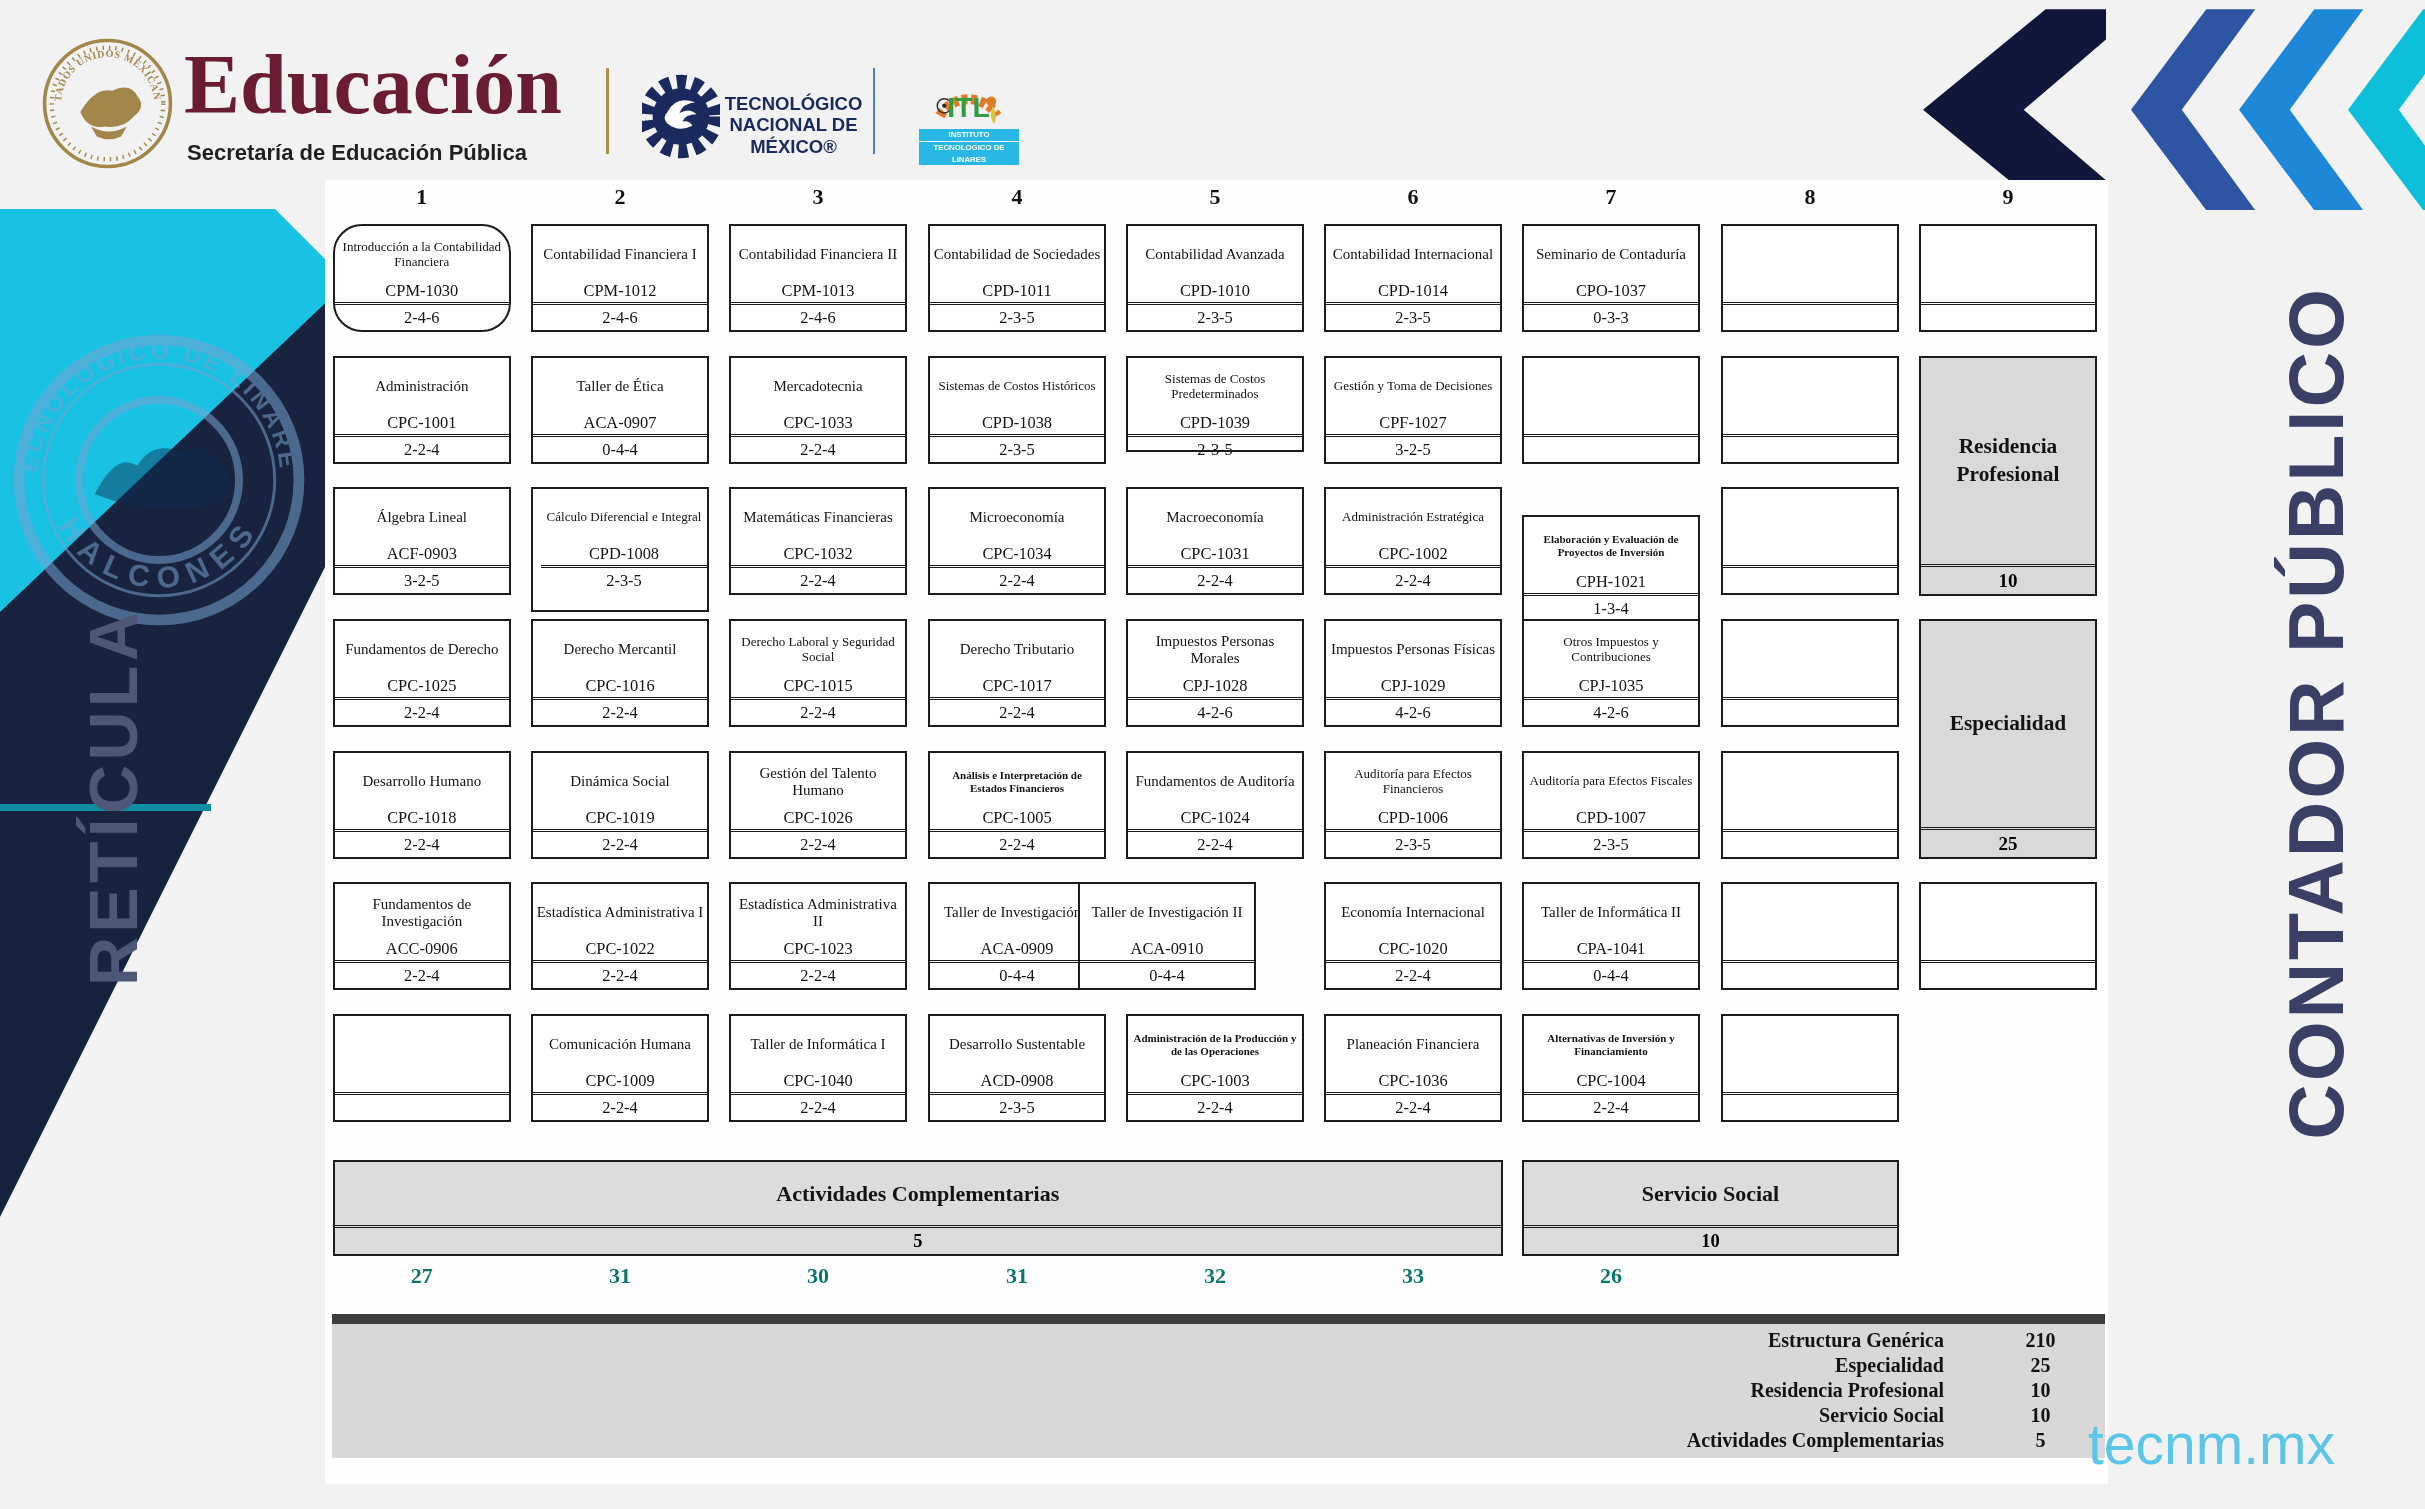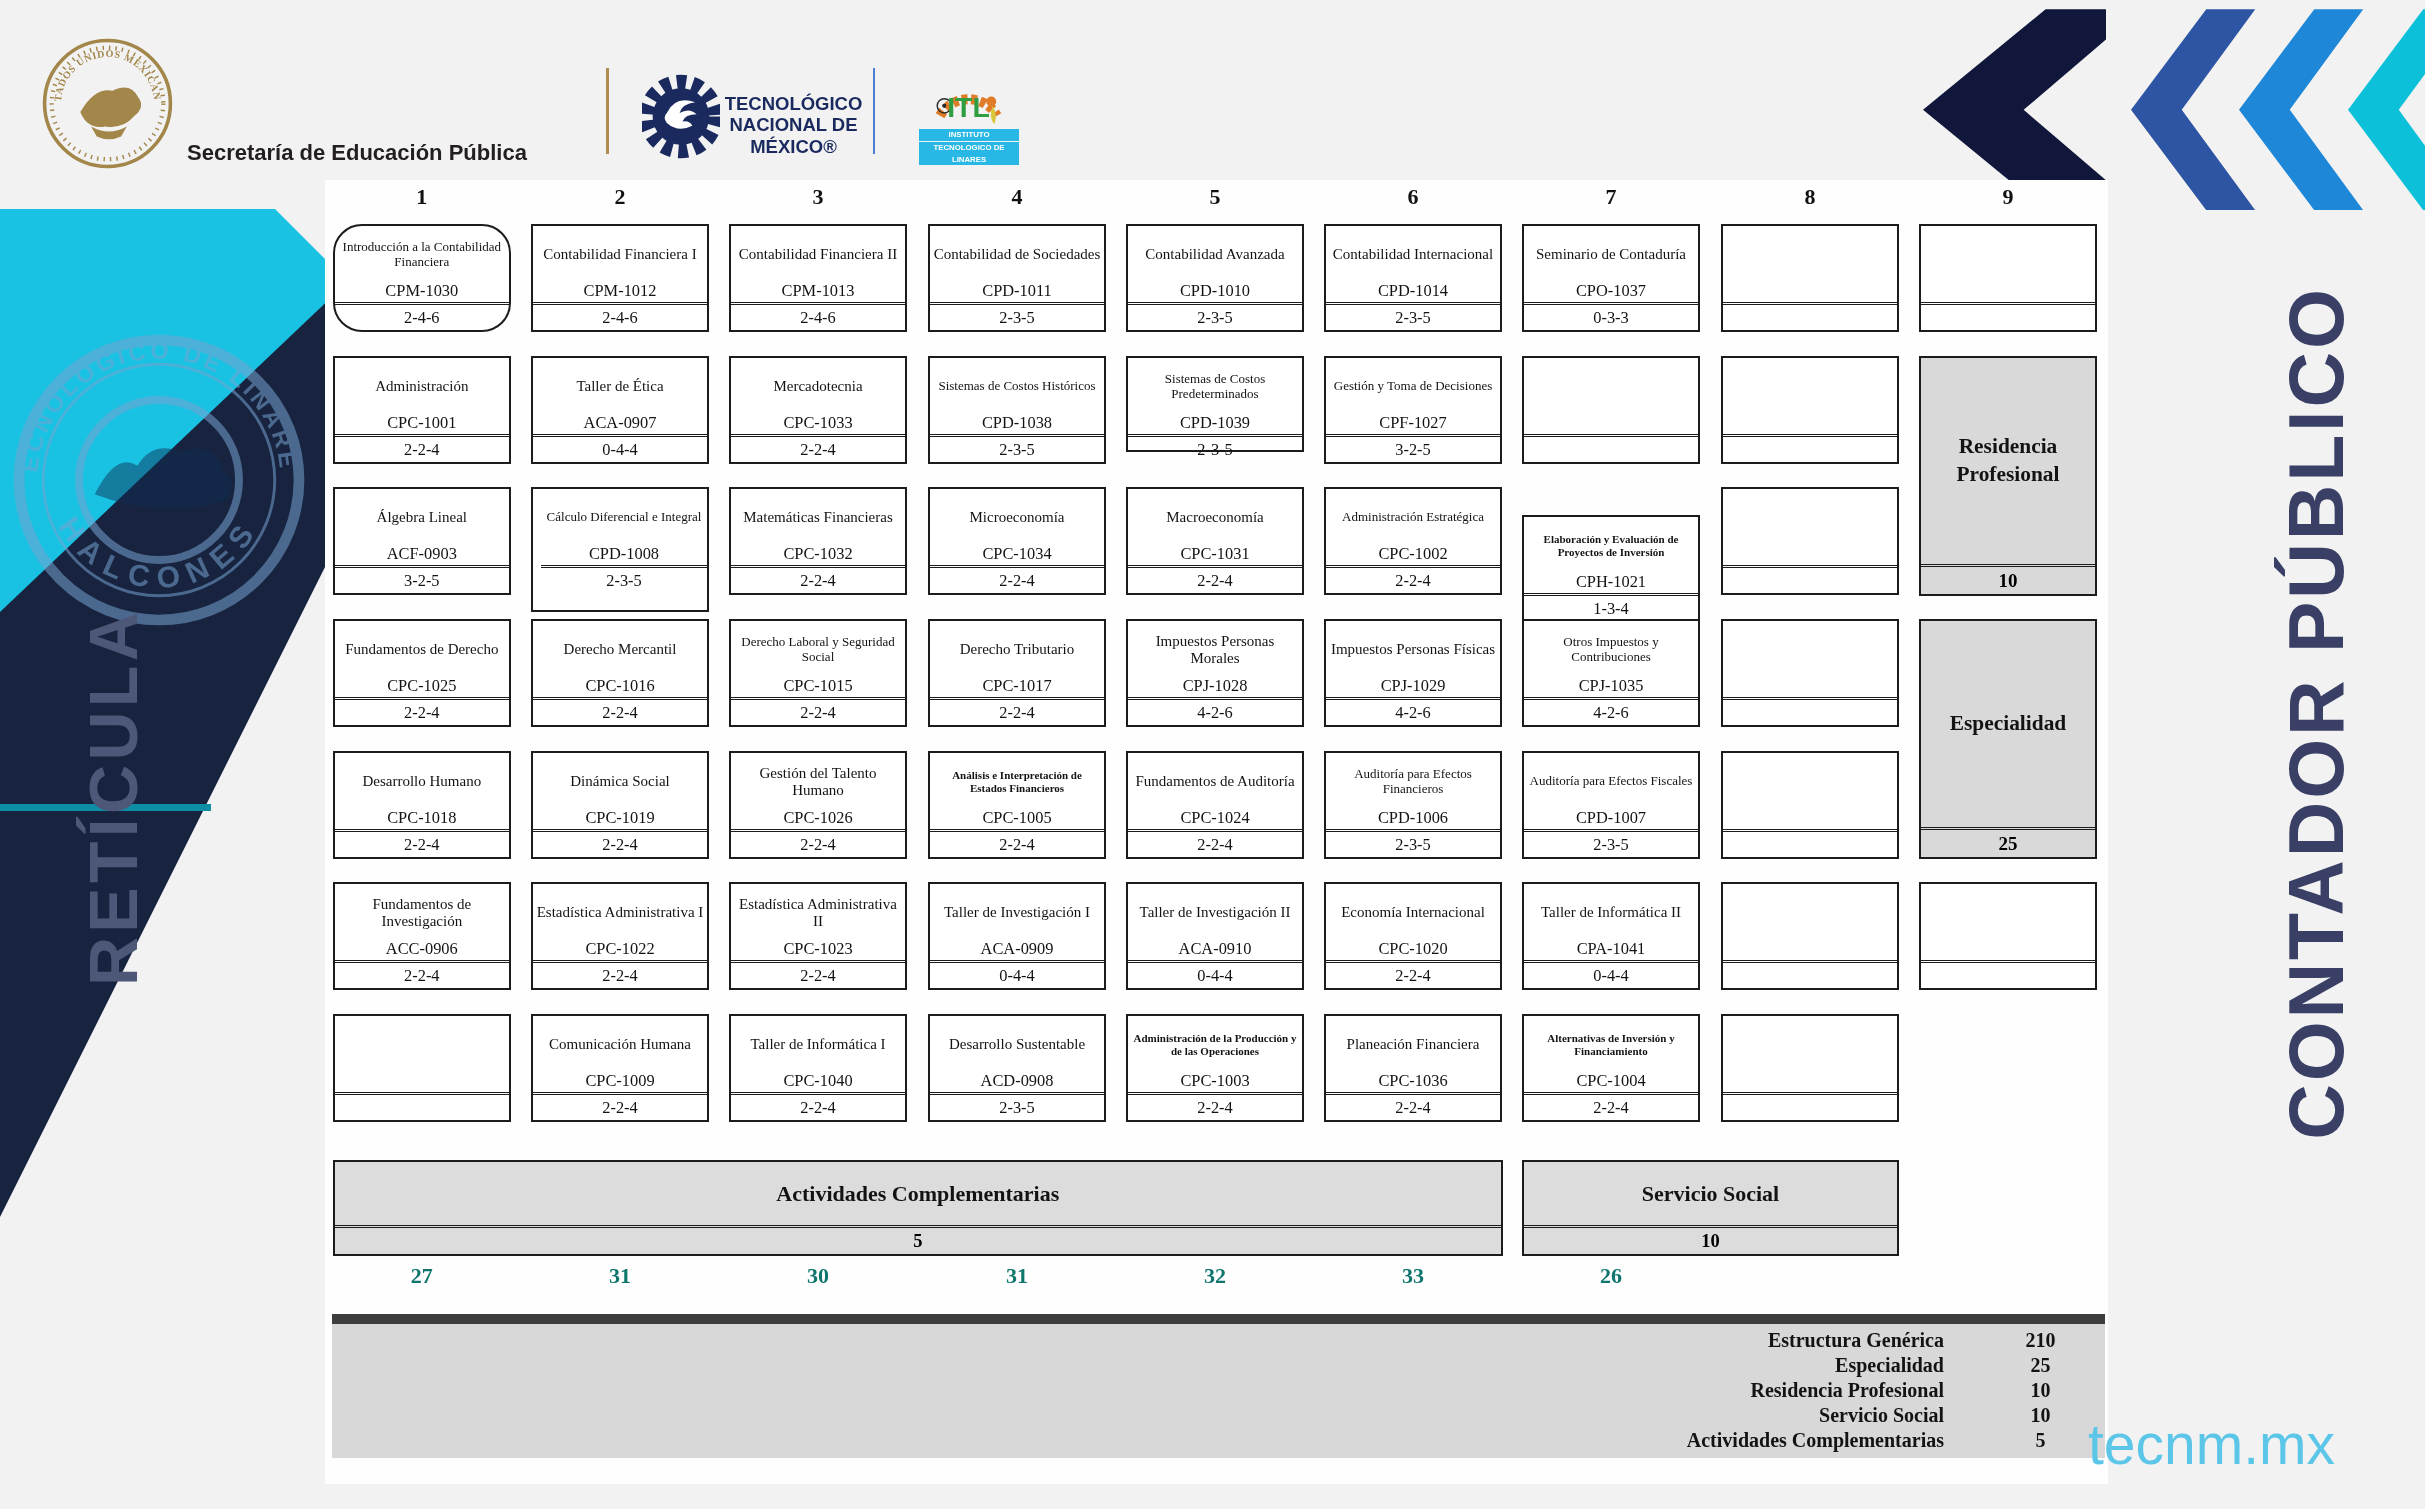--- a/index.html
+++ b/index.html
@@ -121,20 +121,21 @@
     <circle cx="93" cy="93" r="88" fill="none" stroke="#a3874a" stroke-width="5"></circle>
     <circle cx="93" cy="93" r="78" fill="none" stroke="#a3874a" stroke-width="6" stroke-dasharray="2 7"></circle>
     <defs>
         <path id="sealArc" d="M 28 93 A 65 65 0 0 1 158 93"></path>
       </defs>
     <text font-family="Liberation Serif, serif" font-size="14" font-weight="bold" fill="#a3874a" letter-spacing="1">
       <textPath href="#sealArc" startOffset="50%" text-anchor="middle">ESTADOS UNIDOS MEXICANOS</textPath>
     </text>
     <path d="M55,105 q20,-35 45,-30 q25,-12 35,8 q12,15 -5,28 q-15,18 -40,14 q-25,5 -35,-20 z M70,125 q25,14 50,0 l-8,14 q-17,8 -34,0 z" fill="#a3874a"></path>
   </svg>
+  <div class="abs" id="sep-wordmark">Educación</div>
   <div class="abs" id="sep-subtitle">Secretaría de Educación Pública</div>
 
   <div class="abs vdiv" id="div-gold"></div>
 
   <svg class="abs" style="left:642px;top:63px;" width="78" height="107" viewBox="0 0 110 150">
     <circle cx="55" cy="75" r="48" fill="none" stroke="#1b2a5e" stroke-width="22" stroke-dasharray="13 9"></circle>
     <circle cx="55" cy="75" r="40" fill="#1b2a5e"></circle>
     <path d="M35,70 q12,-25 40,-15 q-18,2 -22,15 q14,-8 24,2 q-16,0 -20,10 q10,-2 14,6 q-20,10 -36,-4 q-6,-8 0,-14 z" fill="#ffffff"></path>
   </svg>
   <div class="abs" id="tecnm-text">
@@ -454,21 +455,21 @@
         </div>
         <div class="bcr">2-2-4</div>
       </div>
       <div class="box" style="left: 603px; top: 702px; height: 108px;">
         <div class="bt">
           <div class="bname">Taller de Investigación I</div>
           <div class="bcode">ACA-0909</div>
         </div>
         <div class="bcr">0-4-4</div>
       </div>
-      <div class="box" style="left: 801px; top: 702px; height: 108px;">
+      <div class="box" style="left: 753px; top: 702px; height: 108px;">
         <div class="bt">
           <div class="bname">Taller de Investigación II</div>
           <div class="bcode">ACA-0910</div>
         </div>
         <div class="bcr">0-4-4</div>
       </div>
       <div class="box" style="left: 999px; top: 702px; height: 108px;">
         <div class="bt">
           <div class="bname">Economía Internacional</div>
           <div class="bcode">CPC-1020</div>

